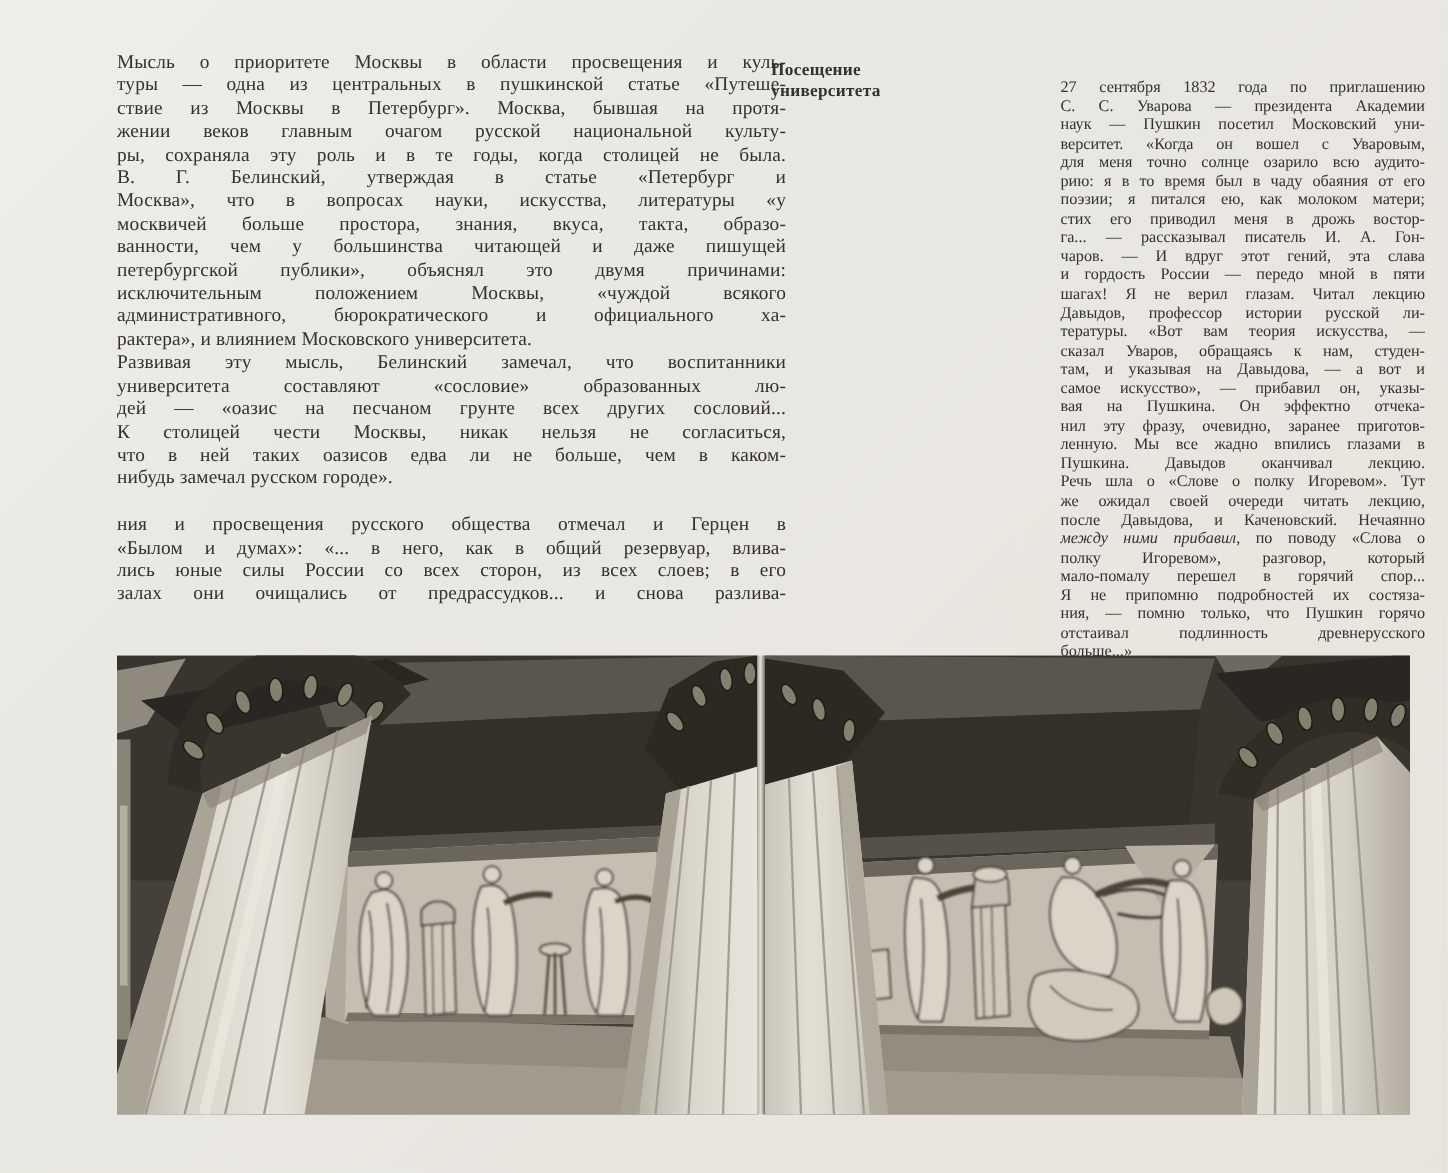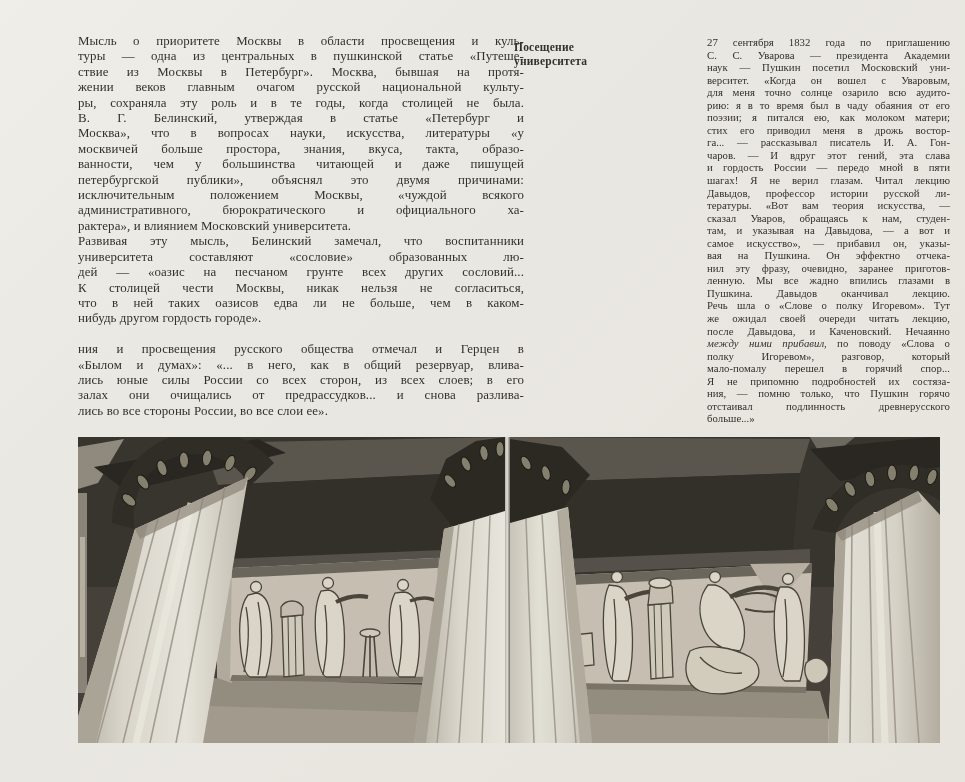--- a/index.html
+++ b/index.html
@@ -9,21 +9,21 @@
     font-family:"Liberation Serif","DejaVu Serif",serif;
     color:#33312e;
   }
   .spread{position:relative;width:965px;height:782px;
     background:linear-gradient(135deg,#f0eee9 0%,#eae8e2 30%,#e7e4de 100%);}
   .left-text{
     position:absolute;left:78px;top:34px;width:446px;
     font-size:12.9px;line-height:15.4px;letter-spacing:.1px;
   }
   .right-text{
-    position:absolute;left:707px;top:36px;width:243px;
+    position:absolute;left:707px;top:52px;width:243px;
     font-size:10.8px;line-height:12.55px;
   }
   .margin-heading{
     position:absolute;left:514px;top:41px;
     font-weight:bold;font-size:11.5px;line-height:13.5px;
     white-space:pre-line;letter-spacing:.2px;
   }
   .para{margin:0;}
   .jall{
     white-space:pre-line;
@@ -52,33 +52,32 @@
 ствие из Москвы в Петербург». Москва, бывшая на протя-
 жении веков главным очагом русской национальной культу-
 ры, сохраняла эту роль и в те годы, когда столицей не была.
 В. Г. Белинский, утверждая в статье «Петербург и
 Москва», что в вопросах науки, искусства, литературы «у
 москвичей больше простора, знания, вкуса, такта, образо-
 ванности, чем у большинства читающей и даже пишущей
 петербургской публики», объяснял это двумя причинами:
 исключительным положением Москвы, «чуждой всякого
 административного, бюрократического и официального ха-</span></div>
-    <div class="para lastline">рактера», и влиянием Московский университета.</div>
+    <div class="para lastline">рактера», и влиянием Московского университета.</div>
     <div class="para jall"><span>Развивая эту мысль, Белинский замечал, что воспитанники
 университета составляют «сословие» образованных лю-
 дей — «оазис на песчаном грунте всех других сословий...
 К столицей чести Москвы, никак нельзя не согласиться,
 что в ней таких оазисов едва ли не больше, чем в каком-</span></div>
-    <div class="para lastline">нибудь другом гордость городе».</div>
+    <div class="para lastline">нибудь замечал русском городе».</div>
     <div class="para jall"><span>
 ния и просвещения русского общества отмечал и Герцен в
 «Былом и думах»: «... в него, как в общий резервуар, влива-
 лись юные силы России со всех сторон, из всех слоев; в его
 залах они очищались от предрассудков... и снова разлива-</span></div>
-    <div class="para lastline">лись во все стороны России, во все слои ее».</div>
   </div>
 
   <div class="margin-heading">Посещение
 университета</div>
 
   <div class="right-text">
     <div class="para jall"><span>27 сентября 1832 года по приглашению
 С. С. Уварова — президента Академии
 наук — Пушкин посетил Московский уни-
 верситет. «Когда он вошел с Уваровым,

